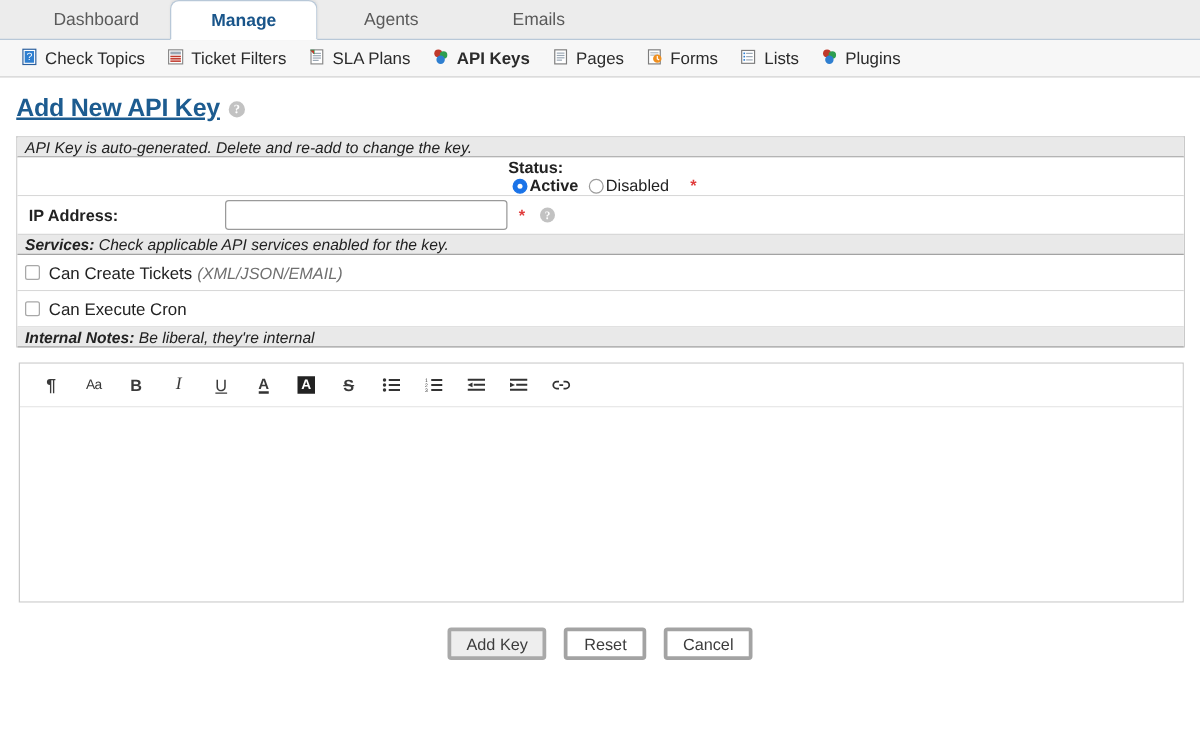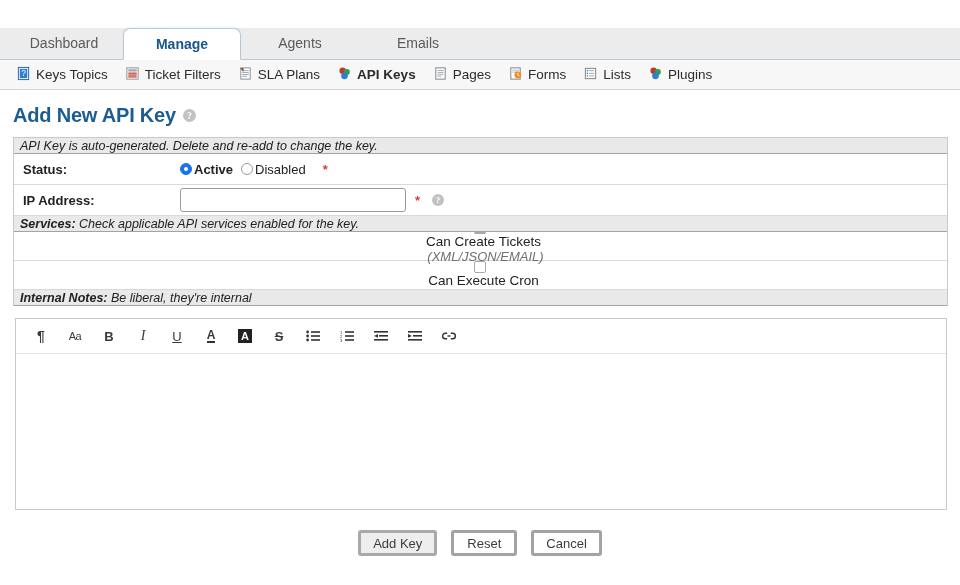--- a/index.html
+++ b/index.html
@@ -17,23 +17,22 @@
   }
 
   
   .tabbar {
     position: relative;
     height: 32px;
     background: #ececec;
     border-bottom: 1px solid #b8c8d8;
     display: flex;
     align-items: flex-end;
-    padding-left: 5px;
-    box-sizing: border-box;
-    margin-top: 28px;
+    padding-left: 18px;
+    box-sizing: border-box;
   }
   .tab {
     width: 118px;
     height: 31px;
     line-height: 31px;
     text-align: center;
     font-size: 14px;
     color: #5a5a5a;
     box-sizing: border-box;
     cursor: pointer;
@@ -80,20 +79,21 @@
   .page-title-row {
     padding: 14px 0 10px 13px;
     display: flex;
     align-items: center;
   }
   .page-title {
     font-size: 20px;
     font-weight: bold;
     color: #1d5c90;
     letter-spacing: -0.2px;
+    text-decoration: underline;
   }
   .help-circle {
     display: inline-block;
     width: 13px;
     height: 13px;
     border-radius: 50%;
     background: #c2c2c2;
     color: #ffffff;
     font-size: 10px;
     line-height: 13px;
@@ -124,23 +124,23 @@
   }
   .row.head {
     background: #e9e9e9;
     height: 16px;
     font-style: italic;
     font-size: 12.5px;
     color: #222;
     border-bottom: 1px solid #a3a3a3;
   }
   .row.head b { font-style: italic; }
-  .row.field { height: 31px; background: #fff; }
+  .row.field { height: 31px; background: #fff; flex-direction: column; }
   .row.fieldtall { height: 31px; background: #fff; }
-  .row.check { height: 29px; background: #fff; flex-direction: column; }
+  .row.check { height: 29px; background: #fff; }
   .lbl {
     width: 160px;
     font-weight: bold;
     font-size: 13px;
     color: #222;
     padding-left: 3px;
     box-sizing: border-box;
   }
   .ctl { display: flex; align-items: center; }
   .req { color: #e03b3b; font-size: 13px; margin-left: 9px; font-weight: bold; }
@@ -245,21 +245,21 @@
 <div class="subnav">
 
   <div class="subnav-item">
     <span class="ico">
       <svg width="15" height="15" viewBox="0 0 16 16">
           <rect x="2.5" y="1.5" width="11" height="13" fill="#fff" stroke="#2a5f9e"></rect>
           <rect x="4" y="3" width="8" height="10" fill="#2f7fd0"></rect>
           <text x="8" y="11" font-size="9" fill="#fff" text-anchor="middle" font-family="Liberation Sans">?</text>
         </svg>
     </span>
-    <span>Keys Topics</span>
+    <span>Check Topics</span>
   </div>
 
   <div class="subnav-item">
     <span class="ico">
       <svg width="15" height="15" viewBox="0 0 16 16">
           <rect x="2" y="2" width="12" height="12" fill="#fff" stroke="#8a8a8a"></rect>
           <rect x="3.5" y="3.5" width="9" height="2.4" fill="#9aa7b4"></rect>
           <rect x="3.5" y="7" width="9" height="1.3" fill="#c0392b"></rect>
           <rect x="3.5" y="9" width="9" height="1.3" fill="#c0392b"></rect>
           <rect x="3.5" y="11" width="9" height="1.3" fill="#c0392b"></rect>

